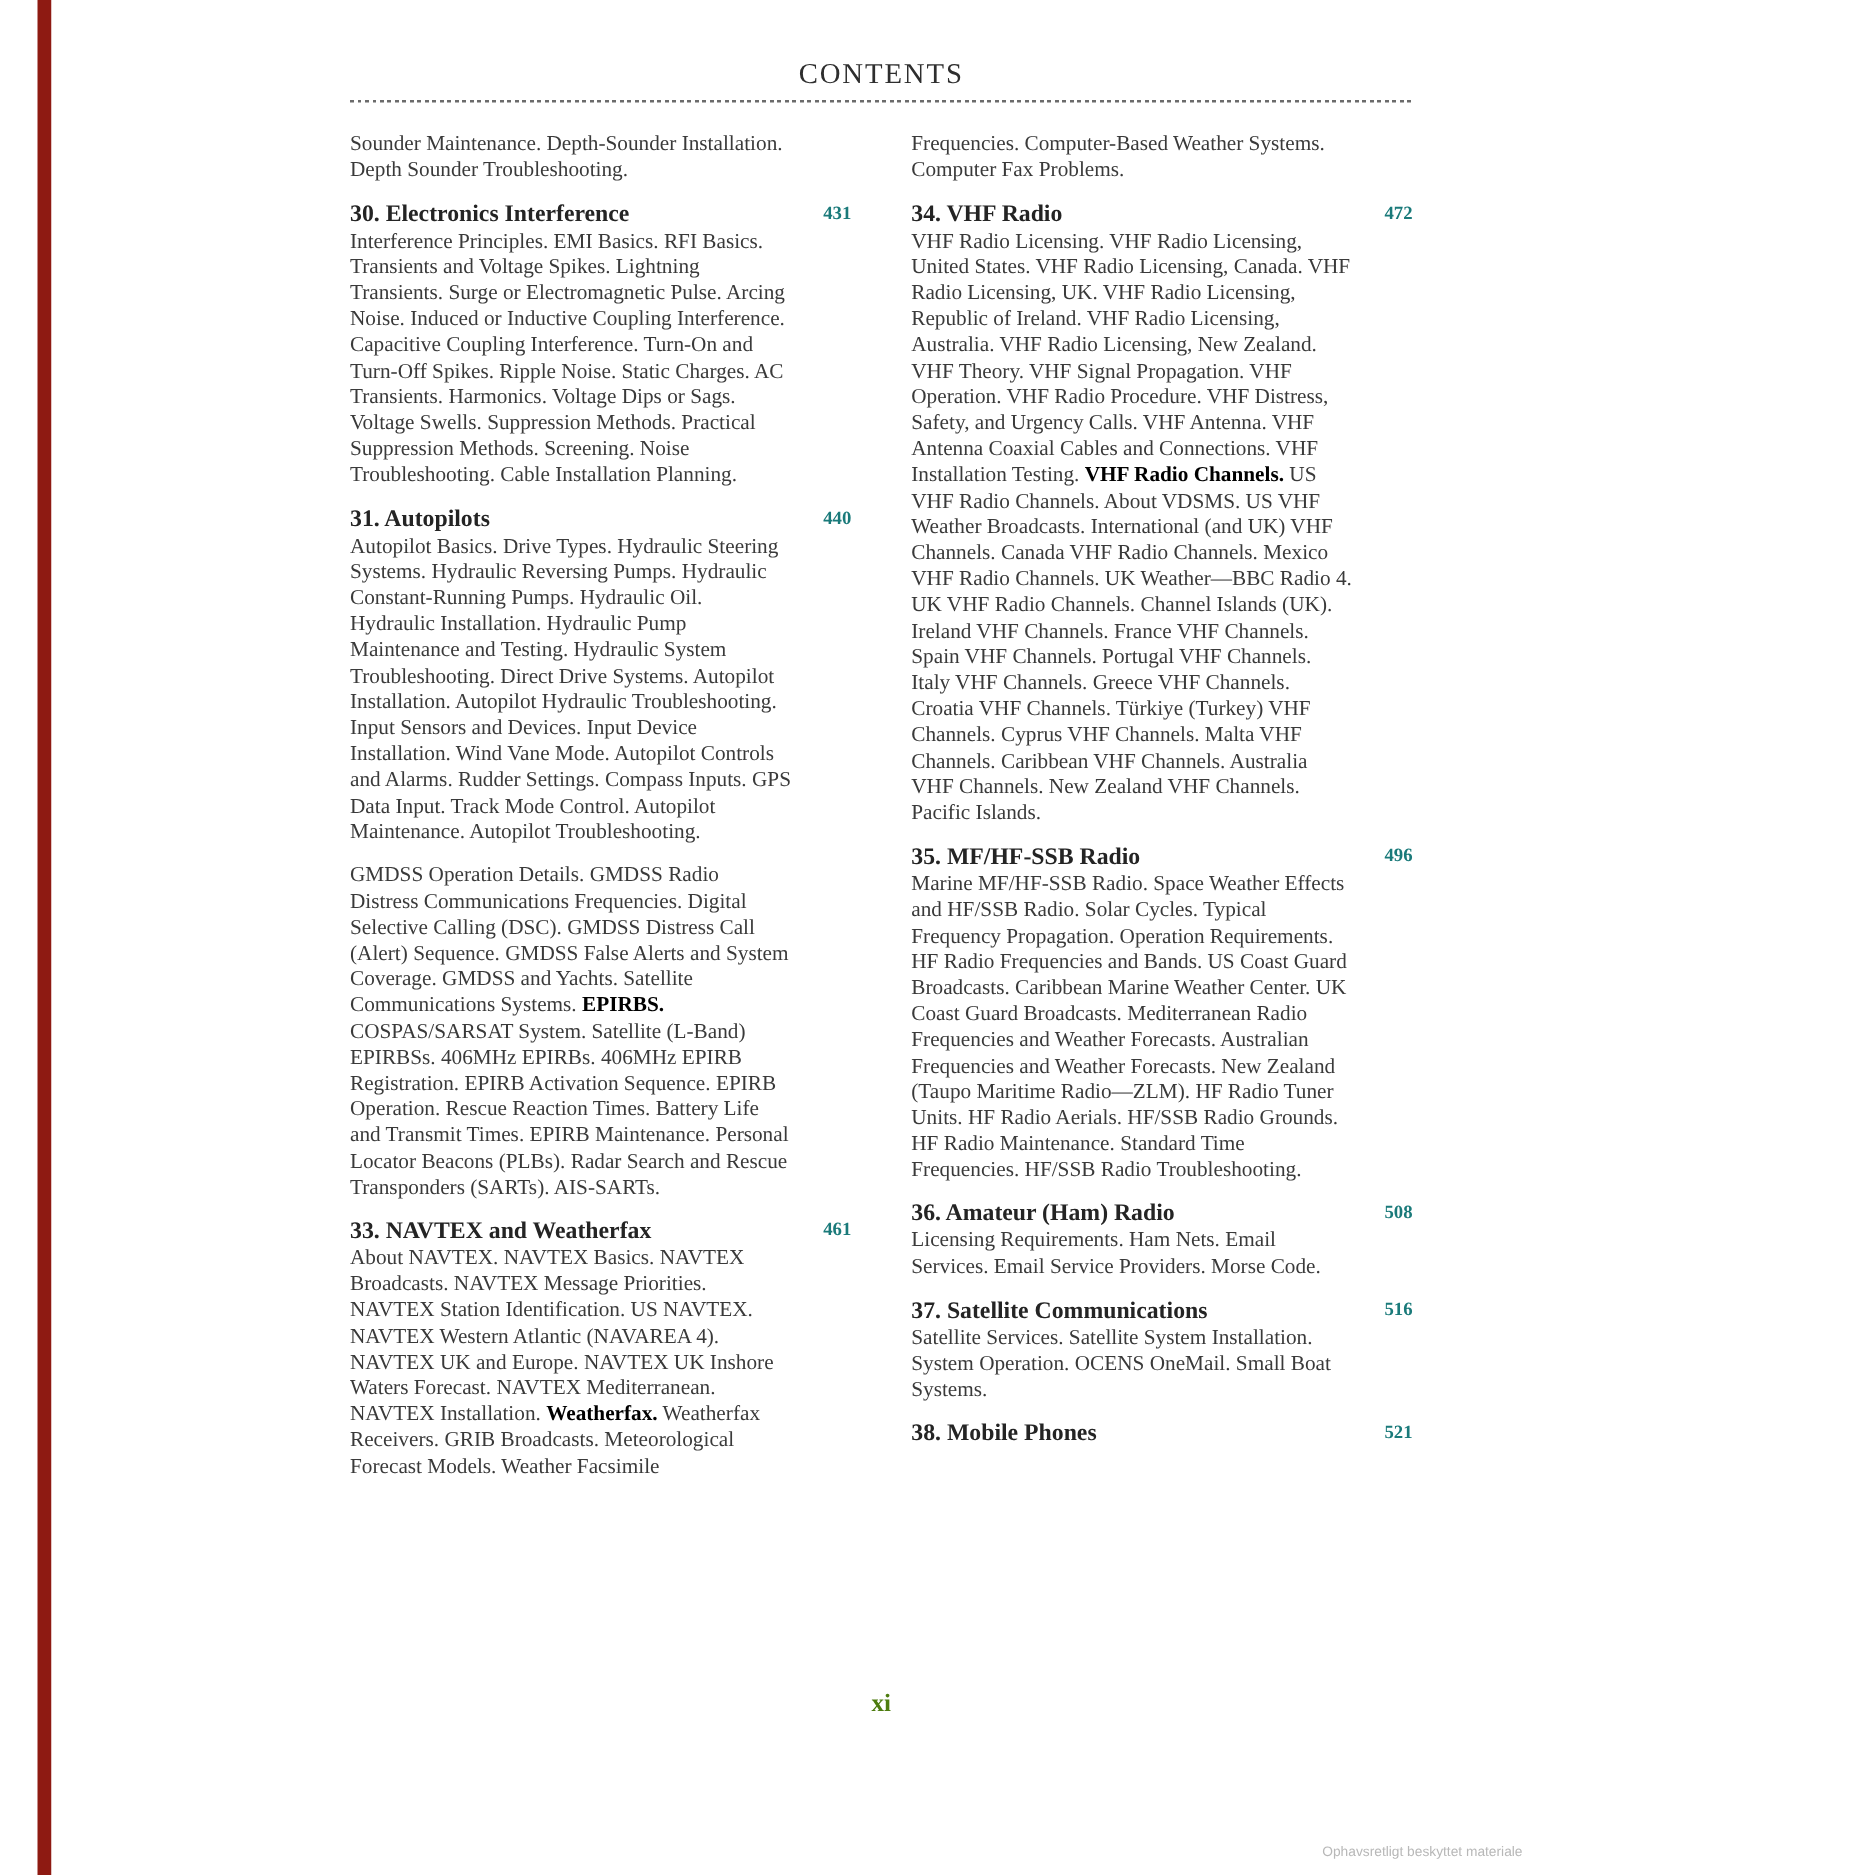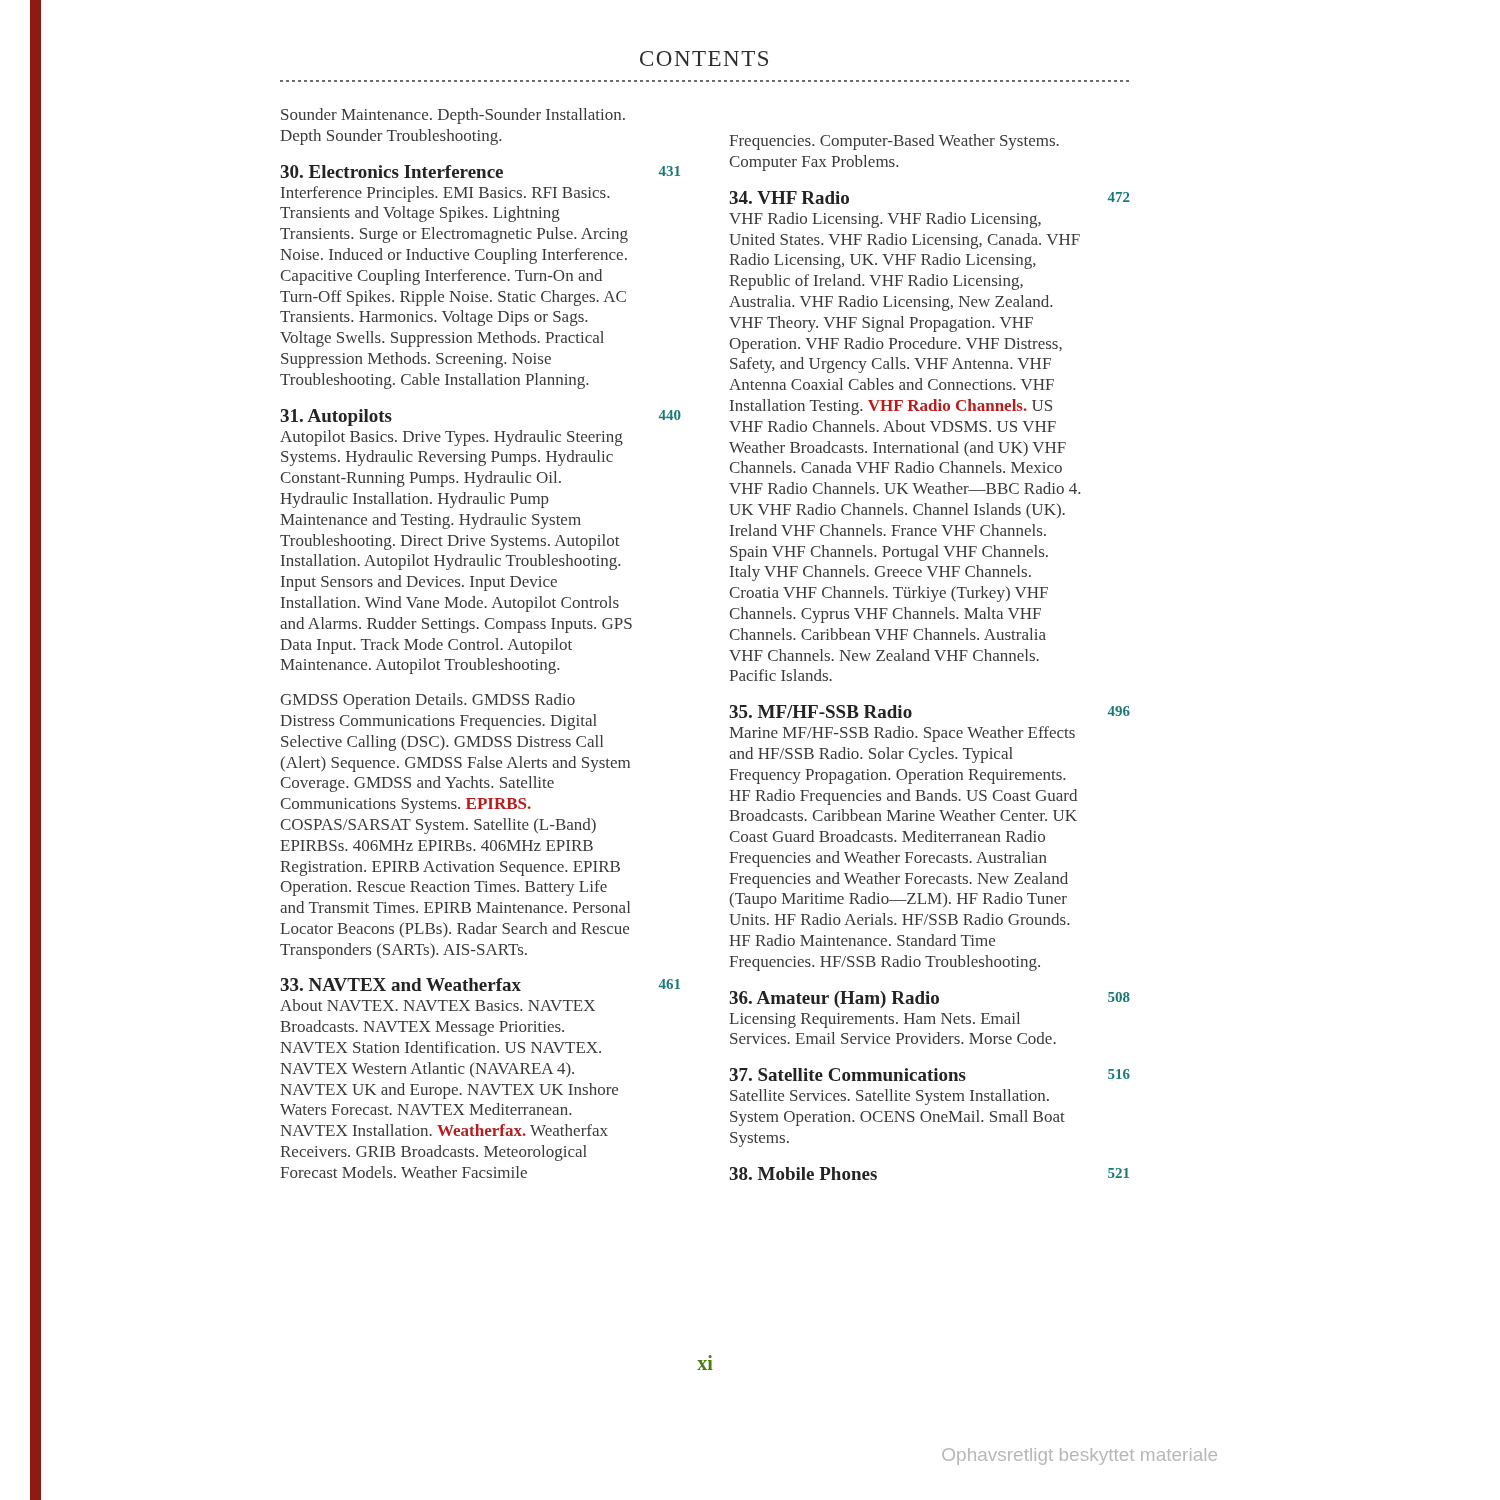--- a/index.html
+++ b/index.html
@@ -21,49 +21,49 @@
   .header-title{
     text-align:center;
     font-size:23px;letter-spacing:1.5px;color:#2e2e2e;
     margin-bottom:8px;
   }
   .header-rule{
     height:2px;width:100%;
     background:repeating-linear-gradient(to right,#6b6b6b 0 3px,transparent 3px 6px);
     margin-bottom:22px;
   }
-  .columns{display:flex;gap:48px;align-items:flex-end;}
+  .columns{display:flex;gap:48px;align-items:flex-start;}
   .col{width:401px;}
   .entry{margin-top:14px;}
   .entry.continuation{margin-top:0;}
   .entry-head{
     display:flex;align-items:flex-end;
     font-weight:bold;color:#242424;
     font-size:19px;line-height:21px;
   }
   .entry-title{flex:1;}
   .title-indent{padding-left:30px;}
   .entry-page{
     margin-left:8px;color:var(--accent,#1a7a7a);
     font-size:15px;font-weight:bold;
   }
   .entry-body{
     font-size:17px;line-height:20.8px;color:var(--body-ink,#3a3a3a);
     padding-right:48px;
     margin-top:1px;
   }
-  .entry-body b{color:#b91c1c;}
+  .entry-body b{color:#000000;}
   .folio{
     position:absolute;left:280px;width:850px;top:1352px;
     text-align:center;font-weight:bold;font-size:20px;color:#4d7c0f;
   }
   .watermark{
-    position:absolute;top:1444px;right:282px;
+    position:absolute;top:1476px;right:282px;
     font-family:"Liberation Sans","DejaVu Sans",sans-serif;
-    font-size:19px;color:var(--wm,#b8b8b8);
+    font-size:11px;color:var(--wm,#b8b8b8);
   }
 </style>
 </head>
 <body style="--accent: #1a7a7a; --bar: #8e1a12; --body-ink: #3a3a3a; --wm: #b8b8b8;">
 
 <div class="page">
   <div class="spine-bar"></div>
 
   <div class="content">
     <div class="header-title">CONTENTS</div>

